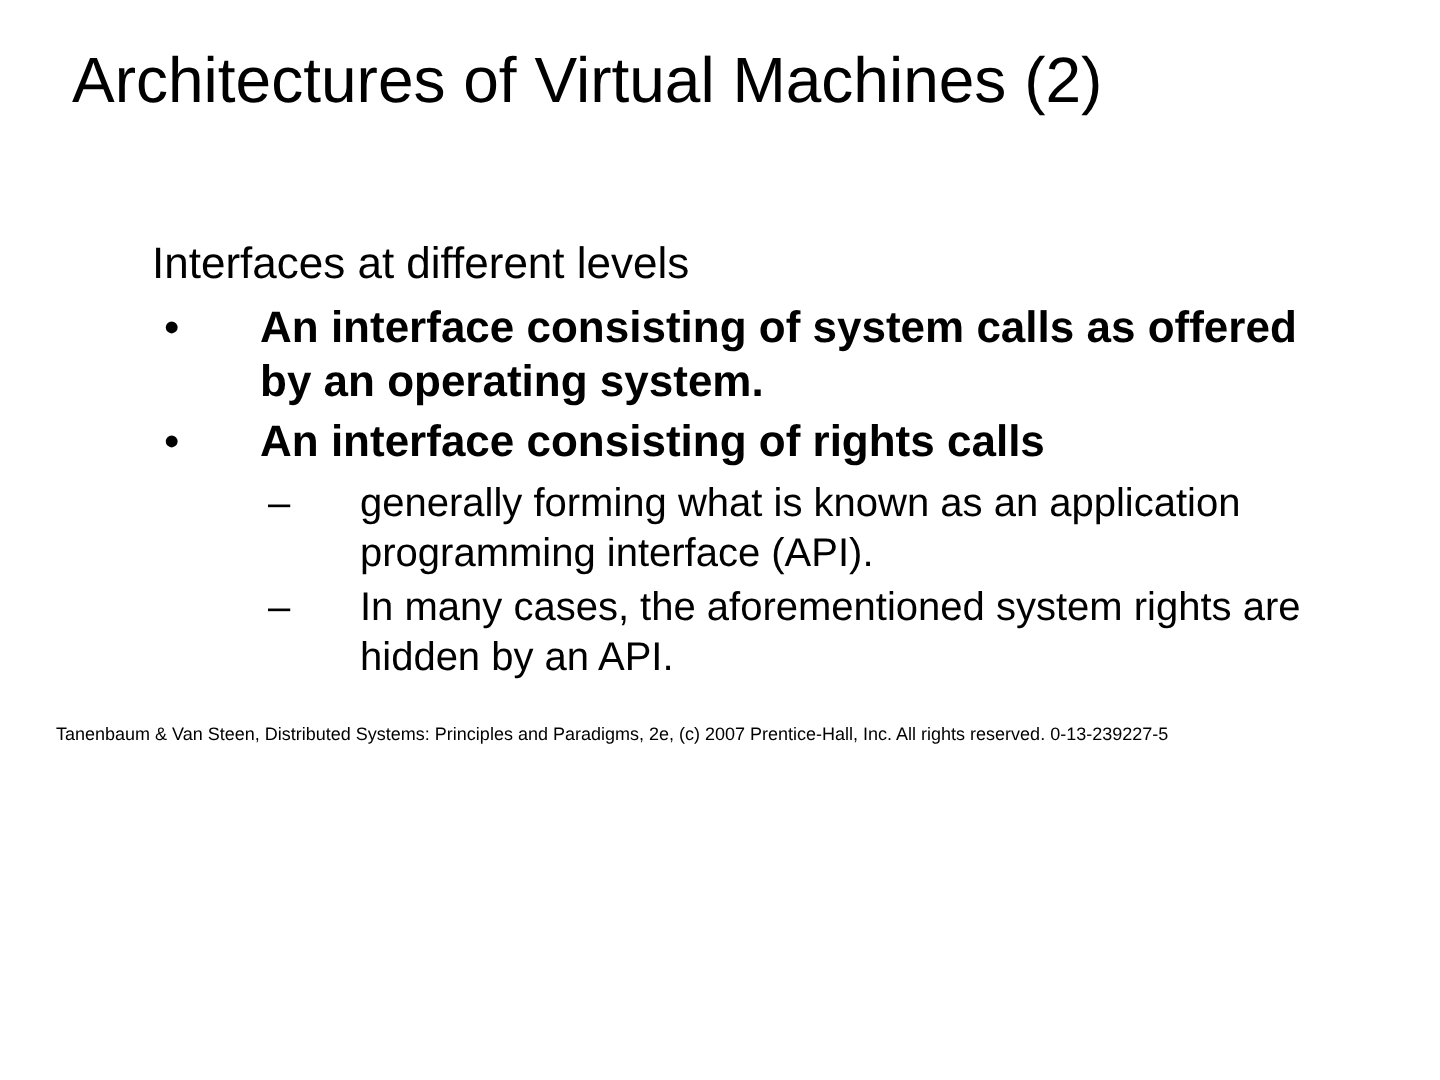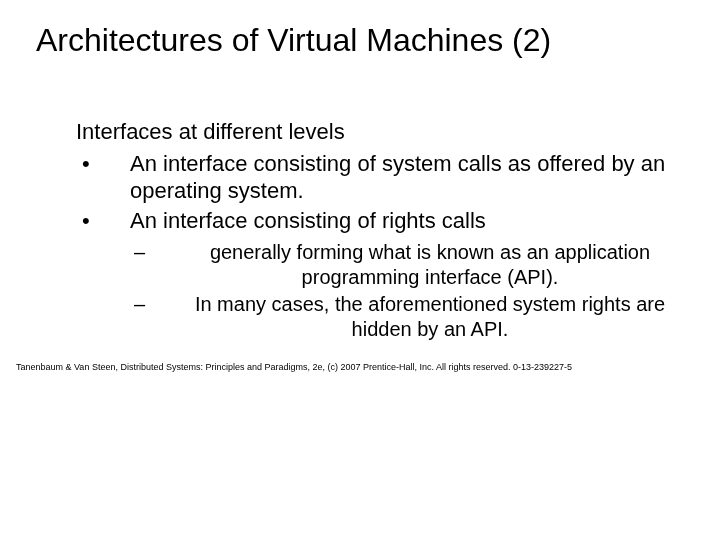--- a/index.html
+++ b/index.html
@@ -51,45 +51,45 @@
   }
   .bullets > li .marker {
     width: 48px;
     flex-shrink: 0;
     text-align: left;
     padding-left: 6px;
     font-size: 22px;
   }
   .bullets > li .text {
     flex: 1;
+    font-weight: bold;
   }
   .subbullets {
     margin: 6px 0 0 0;
     padding: 0 0 0 56px;
     list-style: none;
     font-size: 20px;
   }
   .subbullets > li {
     display: flex;
     margin-bottom: 2px;
   }
   .subbullets > li .marker {
     width: 46px;
     flex-shrink: 0;
     text-align: left;
     padding-left: 2px;
   }
   .subbullets > li .text {
     flex: 1;
-    text-align: center;
   }
   .footer {
     position: absolute;
     bottom: 12px;
-    left: 16px;
+    left: 28px;
     right: 10px;
     font-size: 9px;
     color: #000;
   }
 </style>
 </head>
 <body>
 
 <div class="slide">
 

